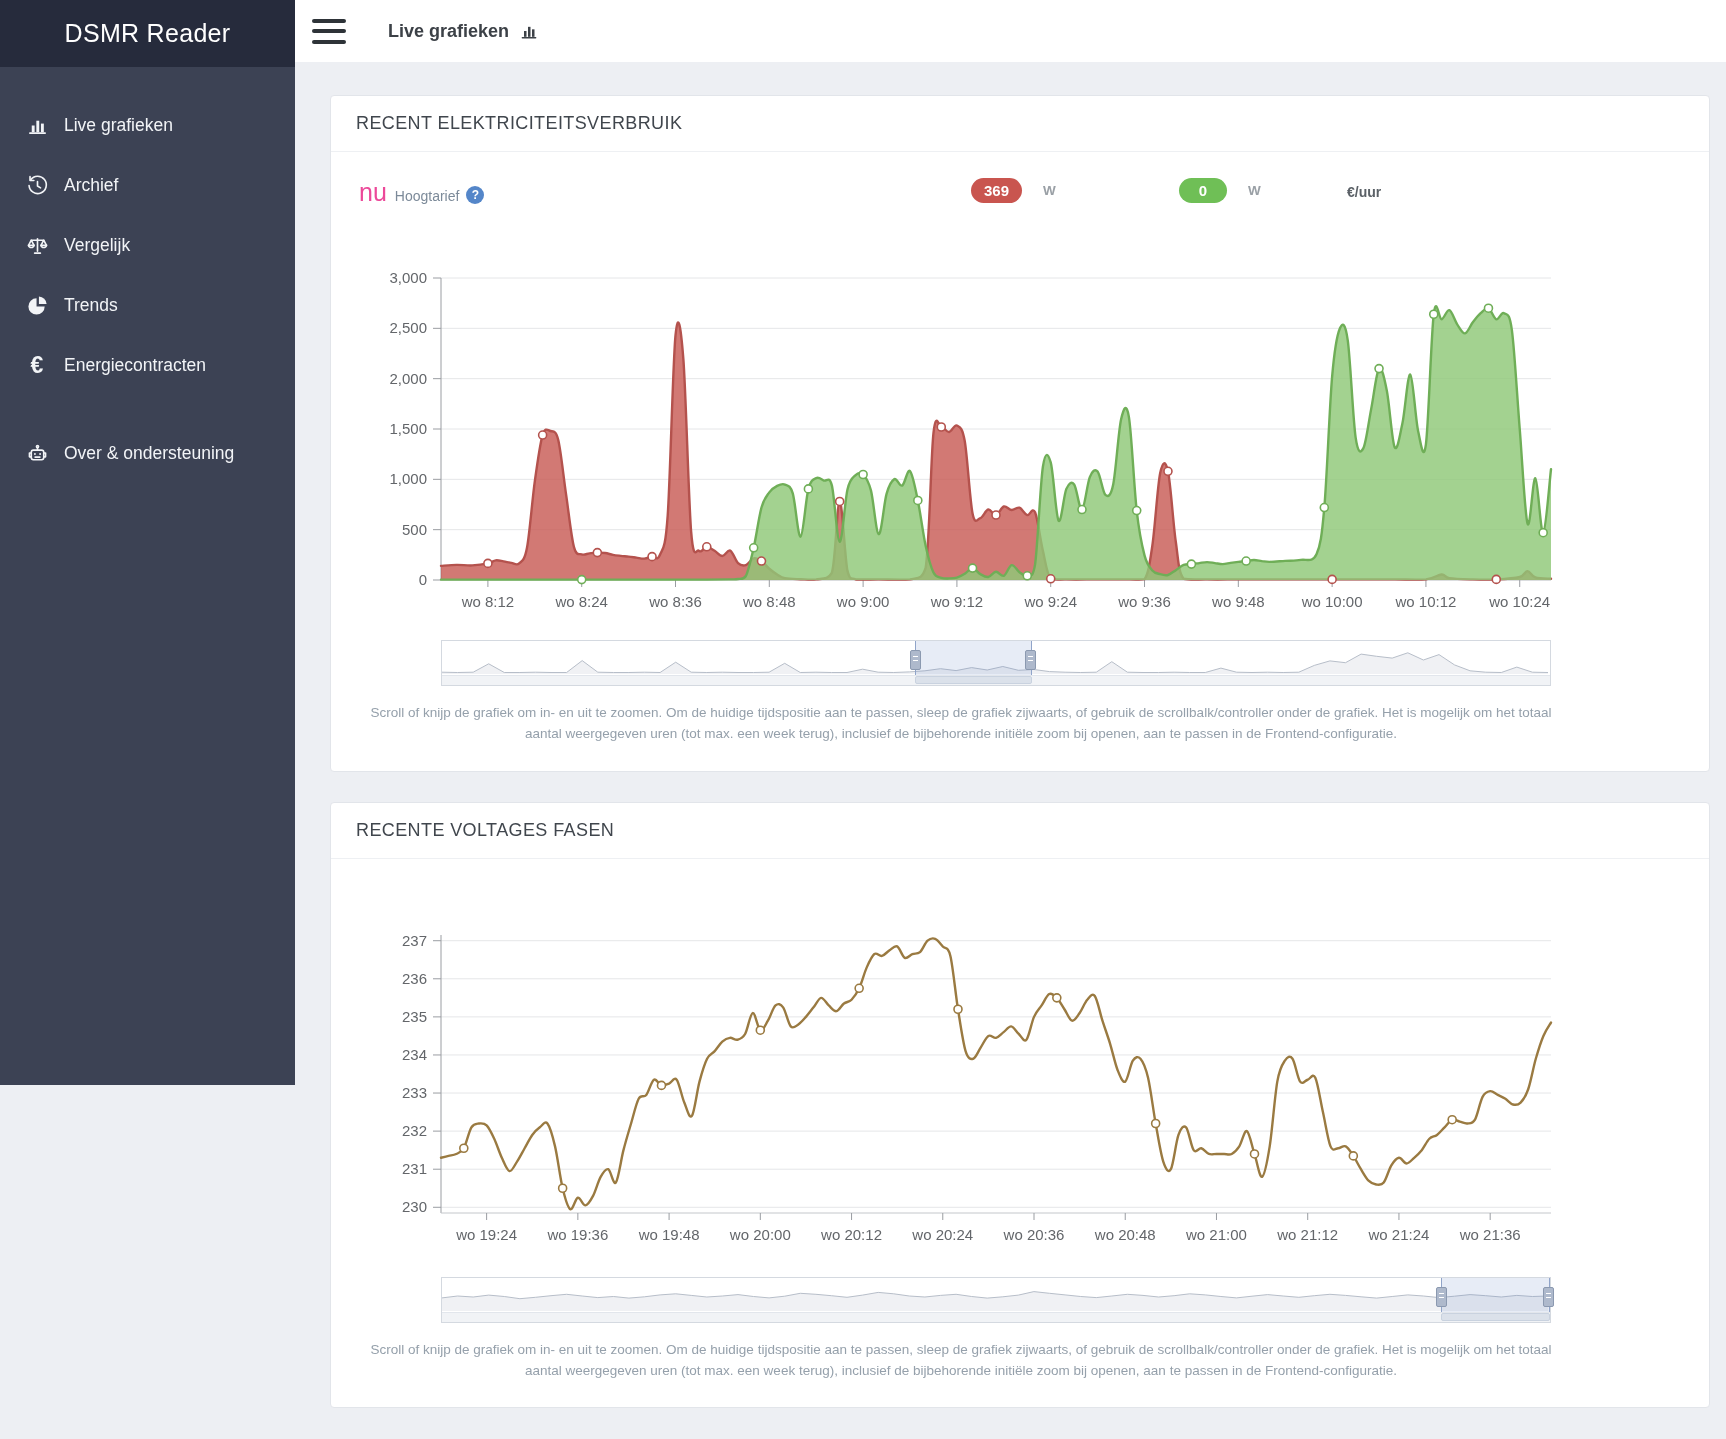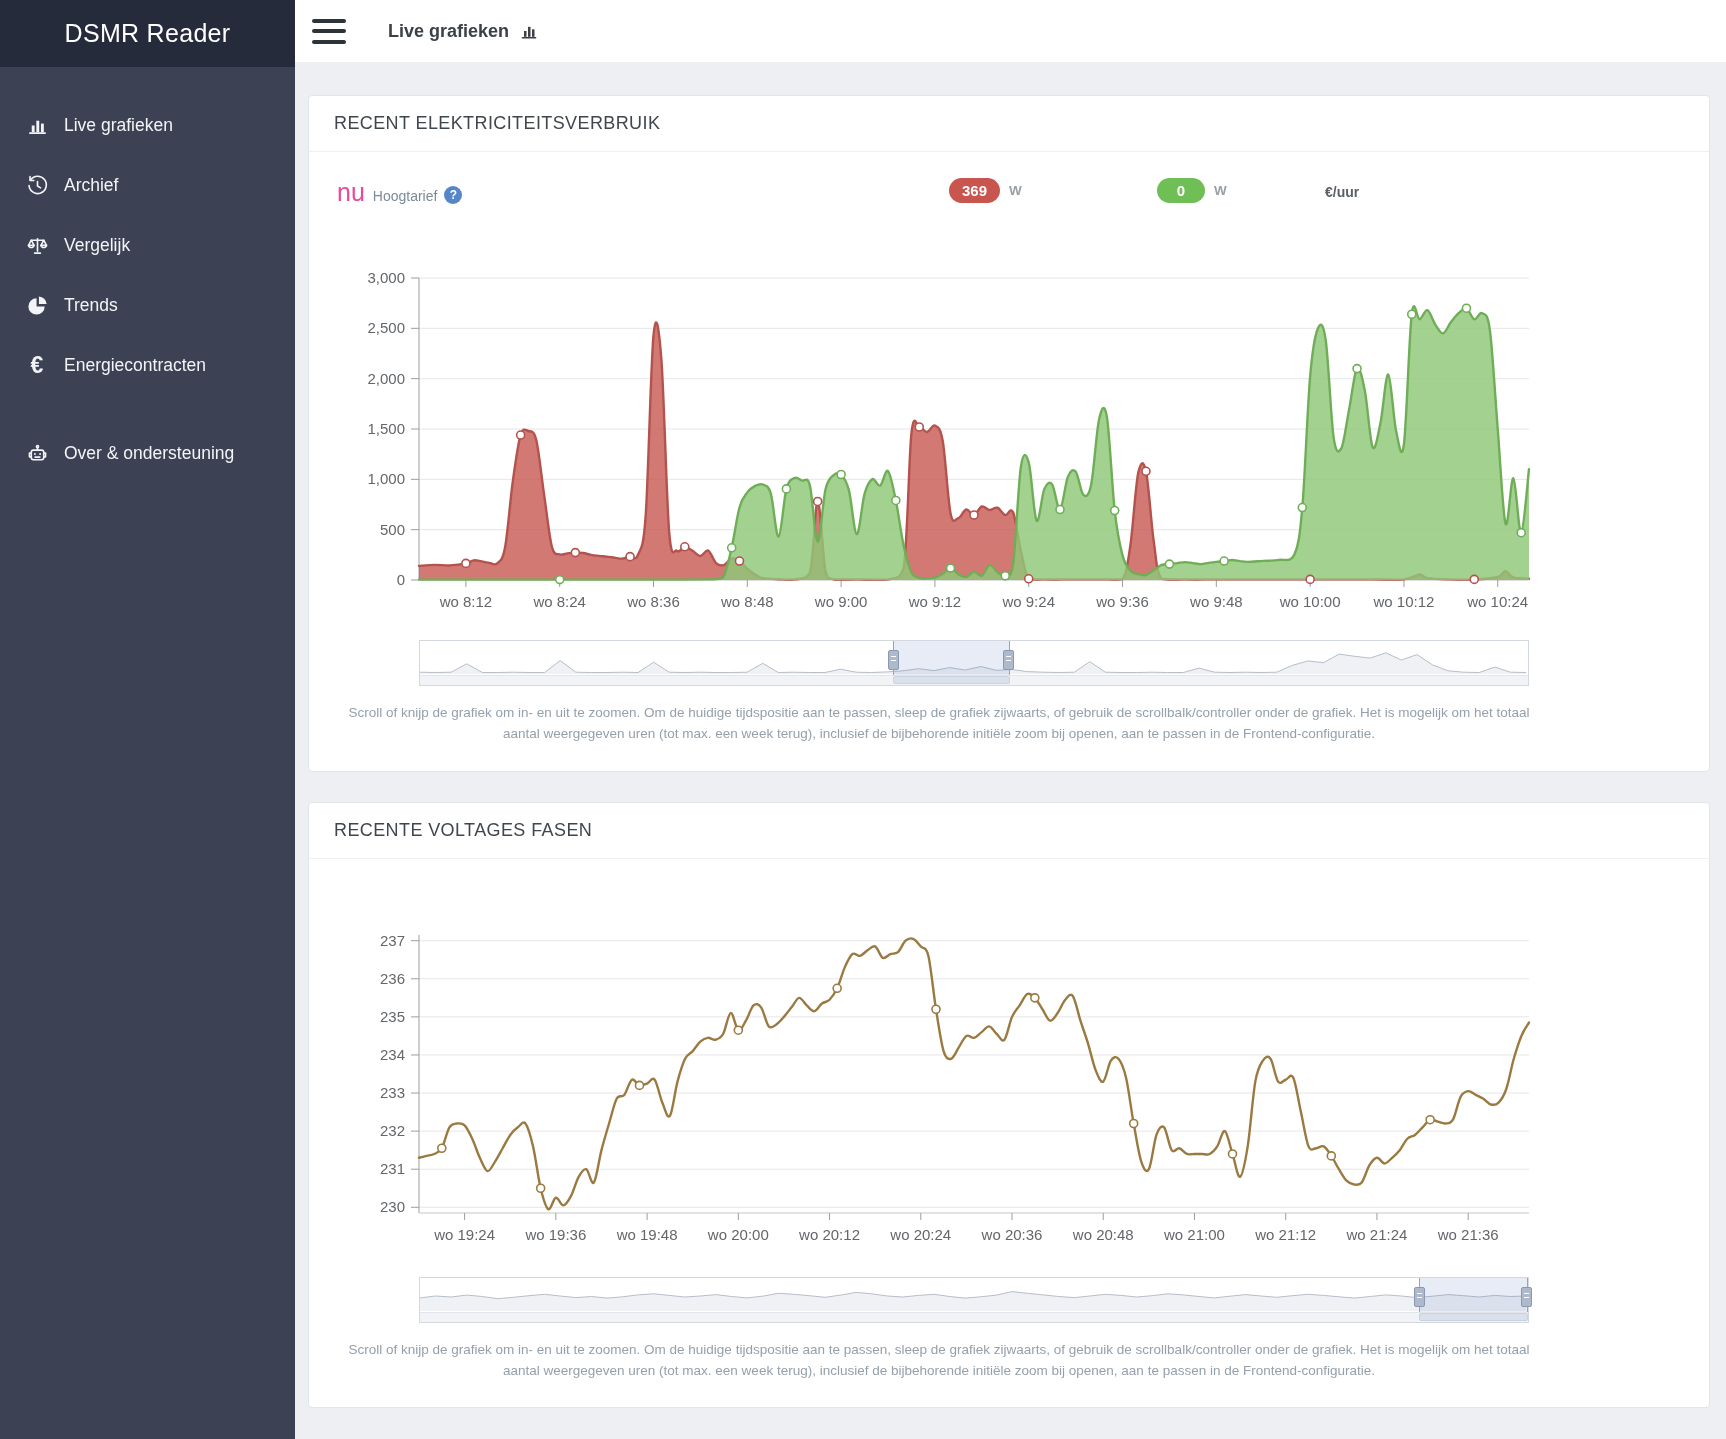--- a/index.html
+++ b/index.html
@@ -1,21 +1,21 @@
 <!DOCTYPE html>
 <html><head>
 <meta charset="utf-8">
 <style>
   html,body{margin:0;padding:0}
   body{
     width:1726px;height:1439px;overflow:hidden;position:relative;
     font-family:"Liberation Sans",sans-serif;background:#edeff3;color:#3d4248;
   }
   
-  .sidebar{position:absolute;left:0;top:0;width:295px;height:1439px;background:#3c4254}
+  .sidebar{position:absolute;left:0;top:0;width:295px;height:1085px;background:#3c4254}
   .sb-header{height:67px;background:#262b3c;display:flex;align-items:center;justify-content:center;
     color:#fff;font-size:25px;font-weight:500;letter-spacing:.3px}
   .sb-nav{padding-top:28px}
   .sb-item{display:flex;align-items:center;height:60px;padding-left:22px;color:#f2f4f7;
     font-size:17.5px;cursor:pointer}
   .sb-item.gap{margin-top:28px}
   .sb-item .ic{width:30px;min-width:30px;display:flex;justify-content:center;margin-right:12px}
   svg.icon{width:23px;height:23px;stroke:#f2f4f7;stroke-width:1.7;fill:none;
     stroke-linecap:round;stroke-linejoin:round}
   svg.icon .fill{fill:#f2f4f7;stroke:none}
@@ -23,33 +23,33 @@
   
   .main{margin-left:295px}
   .topbar{height:62px;background:#fff;display:flex;align-items:center;padding-left:17px}
   .burger{width:34px;height:25px;display:flex;flex-direction:column;justify-content:space-between;cursor:pointer}
   .burger span{height:4px;border-radius:2px;background:#2e3338}
   .tb-title{margin-left:42px;font-size:18px;font-weight:700;color:#3c4147;display:flex;align-items:center}
   .tb-title svg{width:20px;height:20px;margin-left:10px;stroke:#3c4147;stroke-width:1.7;fill:none;
     stroke-linecap:round}
   .tb-title svg .fill{fill:#3c4147;stroke:none}
   
-  .content{padding:33px 16px 14px 13px}
+  .content{padding:33px 16px 14px 35px}
   .card{background:#fff;border:1px solid #e2e5ea;border-radius:4px}
   .card+.card{margin-top:30px}
   .card-h{padding:17px 25px;font-size:18px;color:#40464d;letter-spacing:.4px;border-bottom:1px solid #eef0f3}
   .card-b{padding-bottom:26px}
   
   .now-row{position:relative;height:40px;margin:26px 0 0 28px}
   .now-label{font-size:25px;font-weight:400;color:#ec4899}
   .tariff{font-size:14px;color:#7c8a99;margin-left:8px}
   .help{display:inline-flex;width:18px;height:18px;border-radius:50%;background:#5486c9;color:#fff;
     font-size:12px;font-weight:700;align-items:center;justify-content:center;margin-left:7px;
     vertical-align:2px;cursor:pointer}
-  .stat{position:absolute;top:0;display:flex;align-items:center;gap:9px}
+  .stat{position:absolute;top:0;display:flex;align-items:center;gap:21px}
   .stat .pill{min-width:22px;text-align:center;padding:4px 13px;border-radius:14px;color:#fff;
     font-size:15px;font-weight:700}
   .pill.red{background:#c9554f}
   .pill.green{background:#6fbf56}
   .stat .unit{font-size:13.5px;font-weight:700;color:#9aa0a6}
   .stat .unit.dark{color:#5b6167;font-size:14px;font-weight:700}
   
   .chart-zone{margin-left:24px;width:1212px}
   .chart-svg{display:block}
   #chart1{margin-top:48px}

